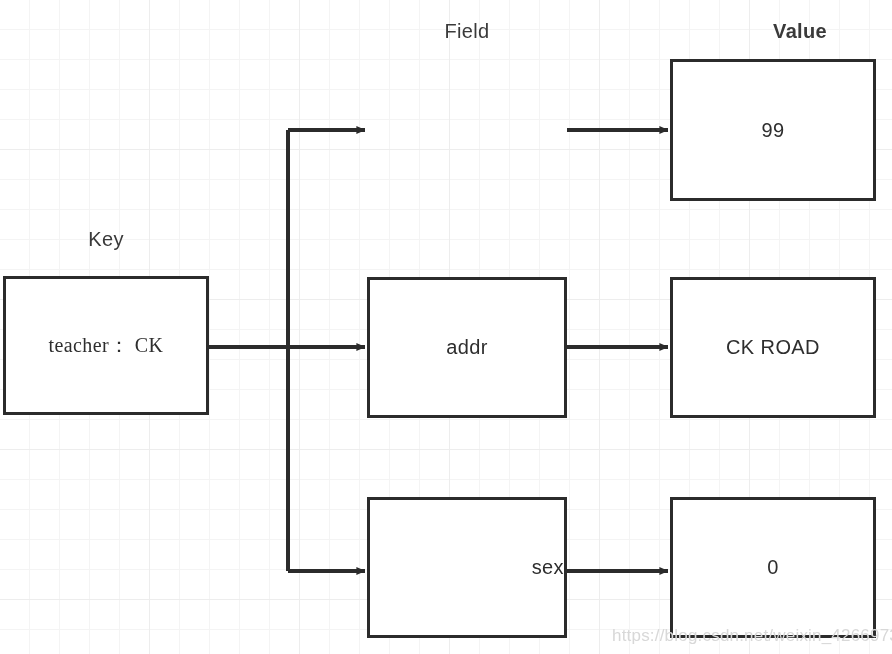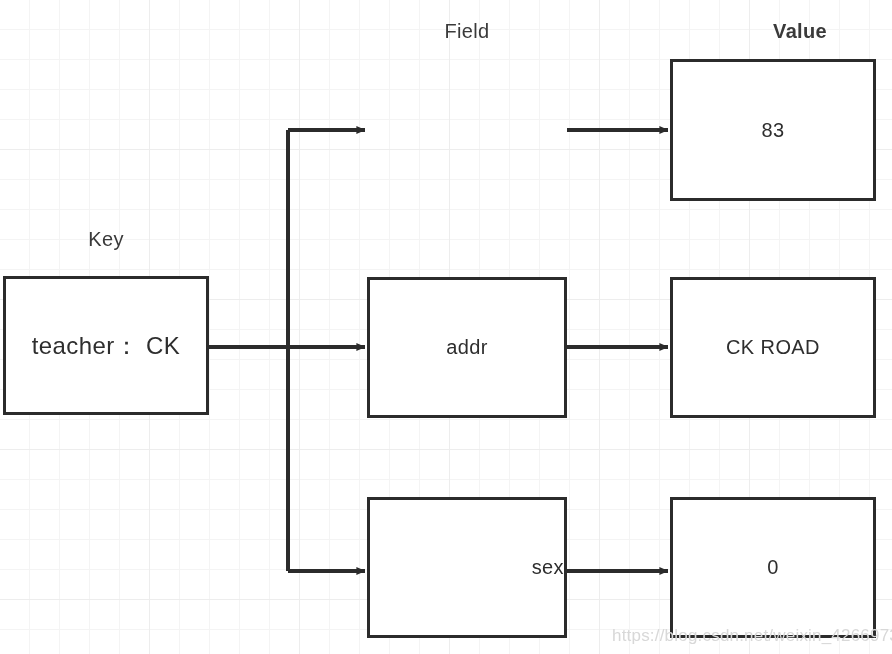--- a/index.html
+++ b/index.html
@@ -44,24 +44,25 @@
     align-items: center;
     justify-content: center;
   }
   .node-label {
     font-size: 20px;
     color: #2e2e2e;
     letter-spacing: 0.4px;
     white-space: nowrap;
   }
   .key-label {
-    font-size: 24px;
+    font-size: 20px;
     color: #2e2e2e;
     letter-spacing: 0.4px;
     white-space: nowrap;
+    font-family: Liberation Serif, serif;
   }
   #edges {
     position: absolute;
     left: 0;
     top: 0;
     width: 892px;
     height: 654px;
     pointer-events: none;
   }
   .watermark {
@@ -107,21 +108,21 @@
   </div>
 
   <div class="node-box" id="node-field-1" style="left: 367px; top: 277px; width: 200px; height: 141px;">
     <span class="node-label">addr</span>
   </div>
   <div class="node-box" id="node-field-2" style="left: 367px; top: 497px; width: 200px; height: 141px; justify-content: flex-end;">
     <span class="node-label">sex</span>
   </div>
 
   <div class="node-box" id="node-value-0" style="left: 670px; top: 59px; width: 206px; height: 142px;">
-    <span class="node-label">83</span>
+    <span class="node-label">99</span>
   </div>
   <div class="node-box" id="node-value-1" style="left: 670px; top: 277px; width: 206px; height: 141px;">
     <span class="node-label">CK ROAD</span>
   </div>
   <div class="node-box" id="node-value-2" style="left: 670px; top: 497px; width: 206px; height: 141px;">
     <span class="node-label">0</span>
   </div>
 
   <div class="watermark" id="watermark" style="left: 612px; top: 626px;">https://blog.csdn.net/weixin_42669735</div>
 

